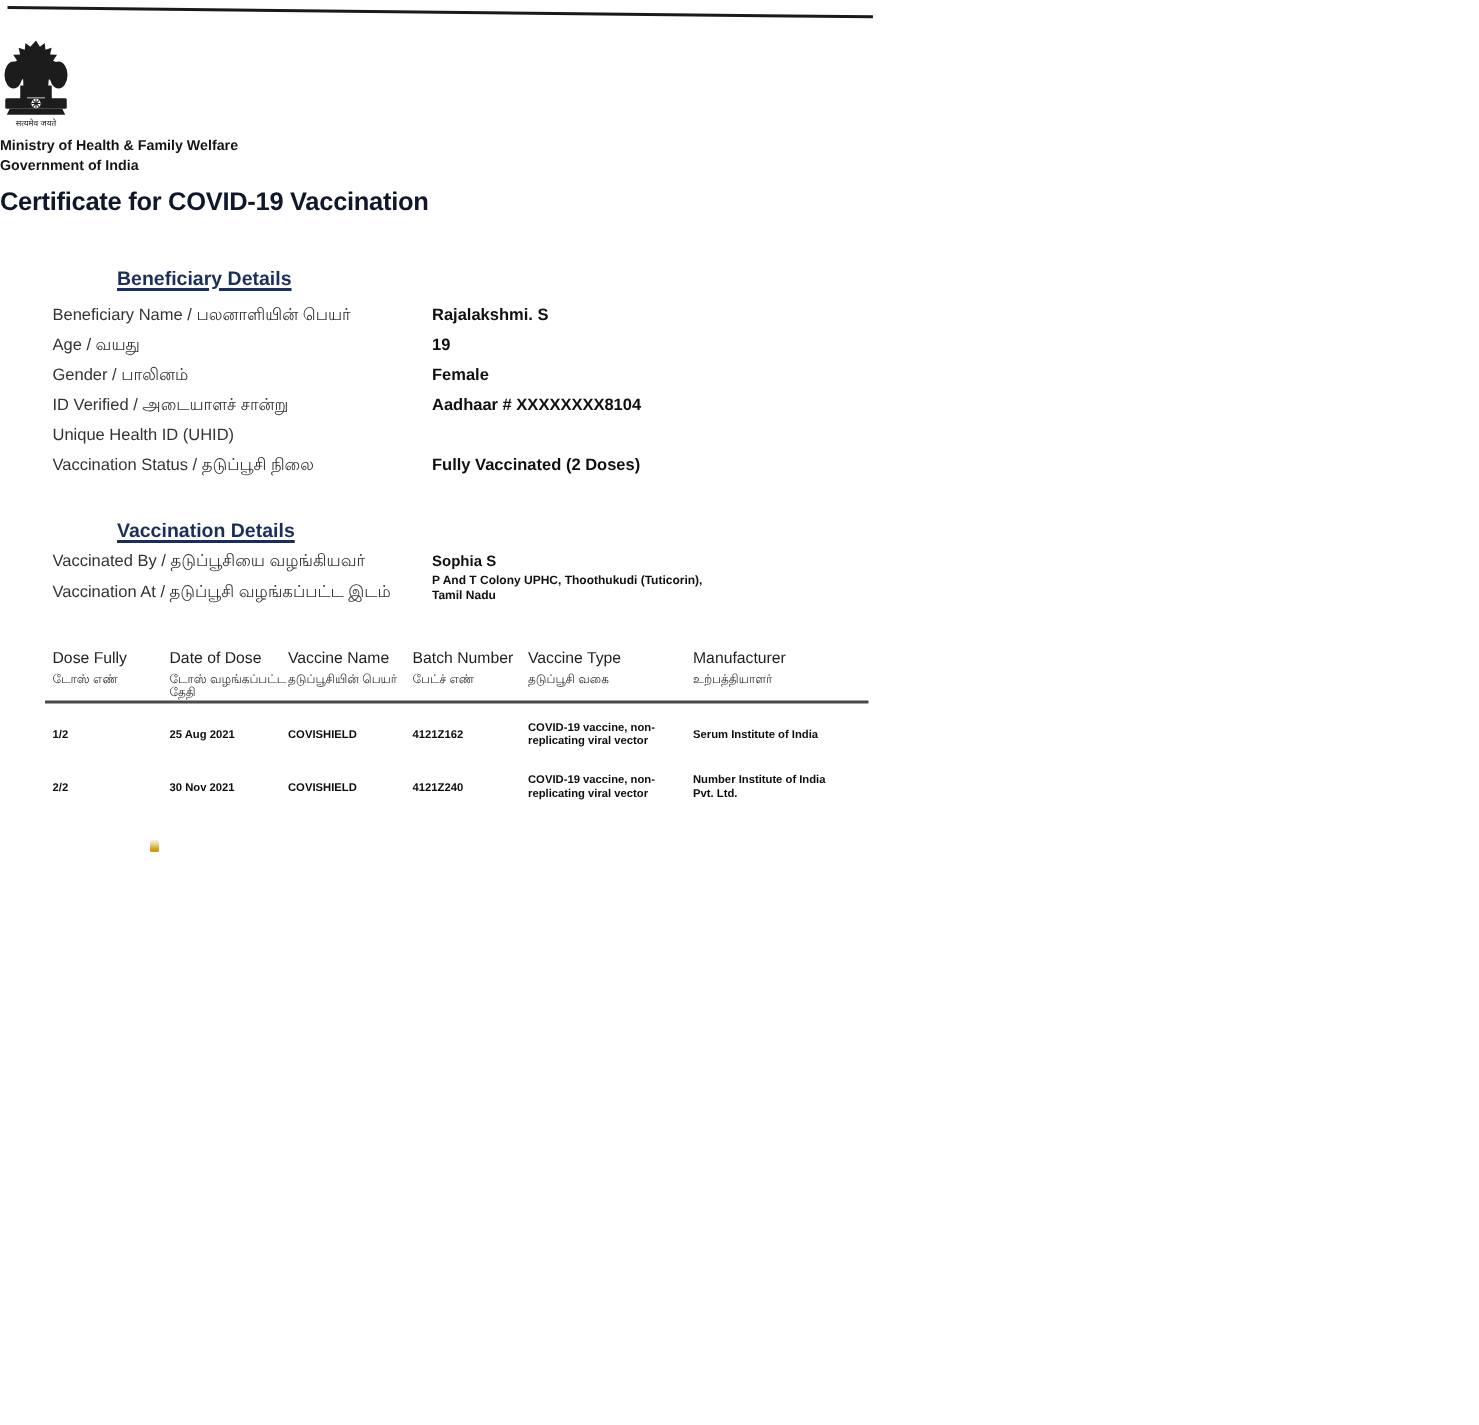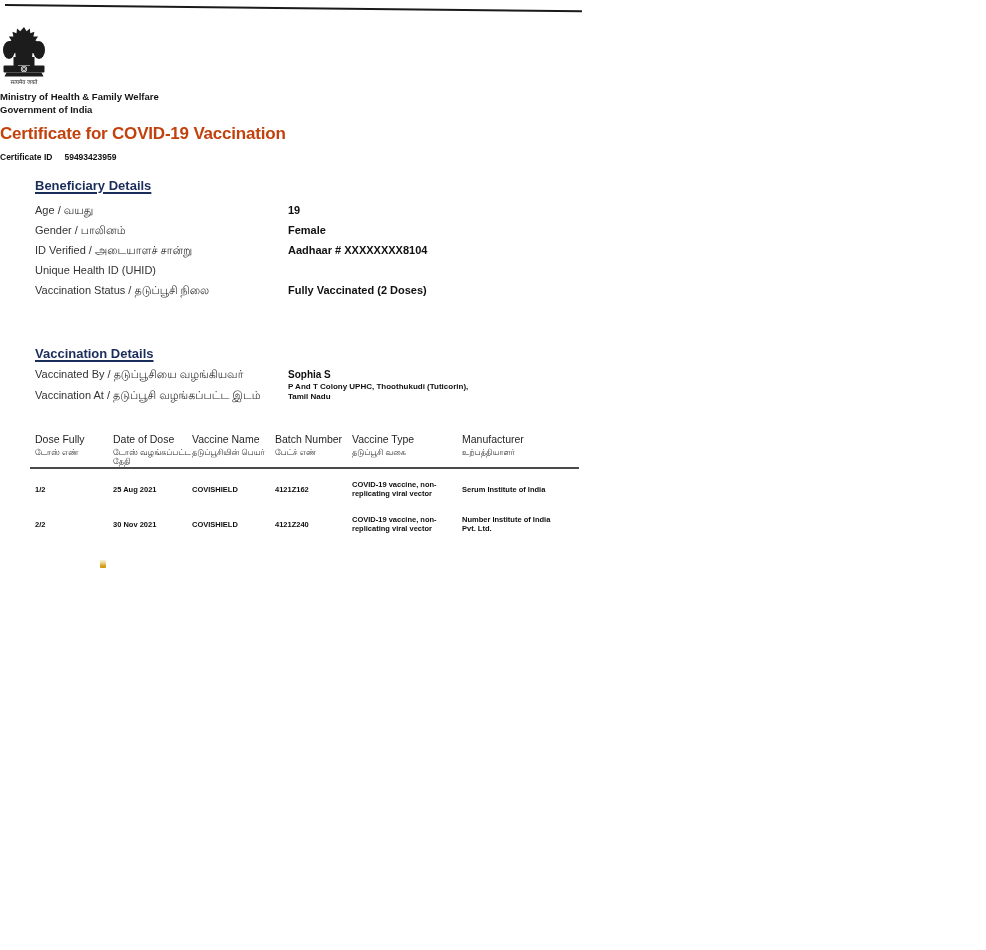--- a/index.html
+++ b/index.html
@@ -7,30 +7,30 @@
   body { font-family:"Liberation Sans", sans-serif; position:relative; color:#222; }
 
   
   .scan-line { position:absolute; left:5px; top:4px; width:577px; height:2px;
                background:#1a1a1a; transform:rotate(0.62deg); transform-origin:left center; }
 
   
   .cert-header { position:absolute; left:0; top:26px; width:592px; text-align:left; }
   .emblem { display:inline-block; }
   .ministry { font-weight:bold; font-size:9.5px; line-height:10.5px; color:#151515; margin-top:2px; }
-  .title { margin-top:9px; font-size:17px; letter-spacing:-0.2px; font-weight:bold; color:#c2410c; line-height:19px; }
+  .title { margin-top:9px; font-size:17px; letter-spacing:-0.2px; font-weight:bold; color:#0f172a; line-height:19px; }
   .subtitle { margin-top:5px; font-size:9.5px; font-weight:bold; color:#1b2d5b; }
   .certid { margin-top:9px; font-size:8.5px; font-weight:bold; color:#121212; }
   .certid .cid-val { margin-left:12px; }
 
   
   .section { position:absolute; left:35px; width:555px; }
   .sec-heading { font-size:13px; font-weight:bold; color:#1b2d5b;
                  text-decoration:underline; text-underline-offset:2px;
-                 text-decoration-thickness:1.5px; }
+                 text-decoration-thickness:1.5px;margin-left:43px; }
   .kv-rows { margin-top:12px; }
   .kv-row { display:flex; margin-bottom:8px; min-height:12px; }
   .kv-label { width:253px; font-size:11px; color:#333; line-height:11.5px; flex:0 0 253px; }
   .kv-value { font-size:11px; font-weight:bold; color:#101010; line-height:11.5px; }
 
   .vax-rows { margin-top:8px; display:flex; }
   .vax-labels { width:253px; flex:0 0 253px; }
   .vax-labels .kv-label { margin-bottom:9px; }
   .vax-values { width:200px; }
   .vax-by { font-size:10px; font-weight:bold; color:#101010; line-height:11px; }
@@ -74,28 +74,29 @@
       <line x1="24" y1="40" x2="24" y2="46"></line>
       <line x1="21" y1="43" x2="27" y2="43"></line>
       <line x1="21.9" y1="40.9" x2="26.1" y2="45.1"></line>
       <line x1="26.1" y1="40.9" x2="21.9" y2="45.1"></line>
     </g>
     <text x="24" y="58" font-size="5.5" text-anchor="middle" fill="#1c1c1c" style="filter:blur(0.4px); font-family:'DejaVu Sans', sans-serif;">सत्यमेव जयते</text>
   </svg>
   <div class="ministry">Ministry of Health &amp; Family Welfare</div>
   <div class="ministry">Government of India</div>
   <div class="title">Certificate for COVID-19 Vaccination</div>
-  <div class="certid">
-    <span>Certificate ID</span><span class="cid-val">59493423959</span>
-  </div>
 </div>
 
 <div class="section" style="top:178px;">
   <div class="sec-heading">Beneficiary Details</div>
   <div class="kv-rows">
+    <div class="kv-row">
+      <div class="kv-label">Beneficiary Name / பலனாளியின் பெயர்</div>
+      <div class="kv-value">Rajalakshmi. S</div>
+    </div>
     <div class="kv-row">
       <div class="kv-label">Age / வயது</div>
       <div class="kv-value">19</div>
     </div>
     <div class="kv-row">
       <div class="kv-label">Gender / பாலினம்</div>
       <div class="kv-value">Female</div>
     </div>
     <div class="kv-row">
       <div class="kv-label">ID Verified / அடையாளச் சான்று</div>

